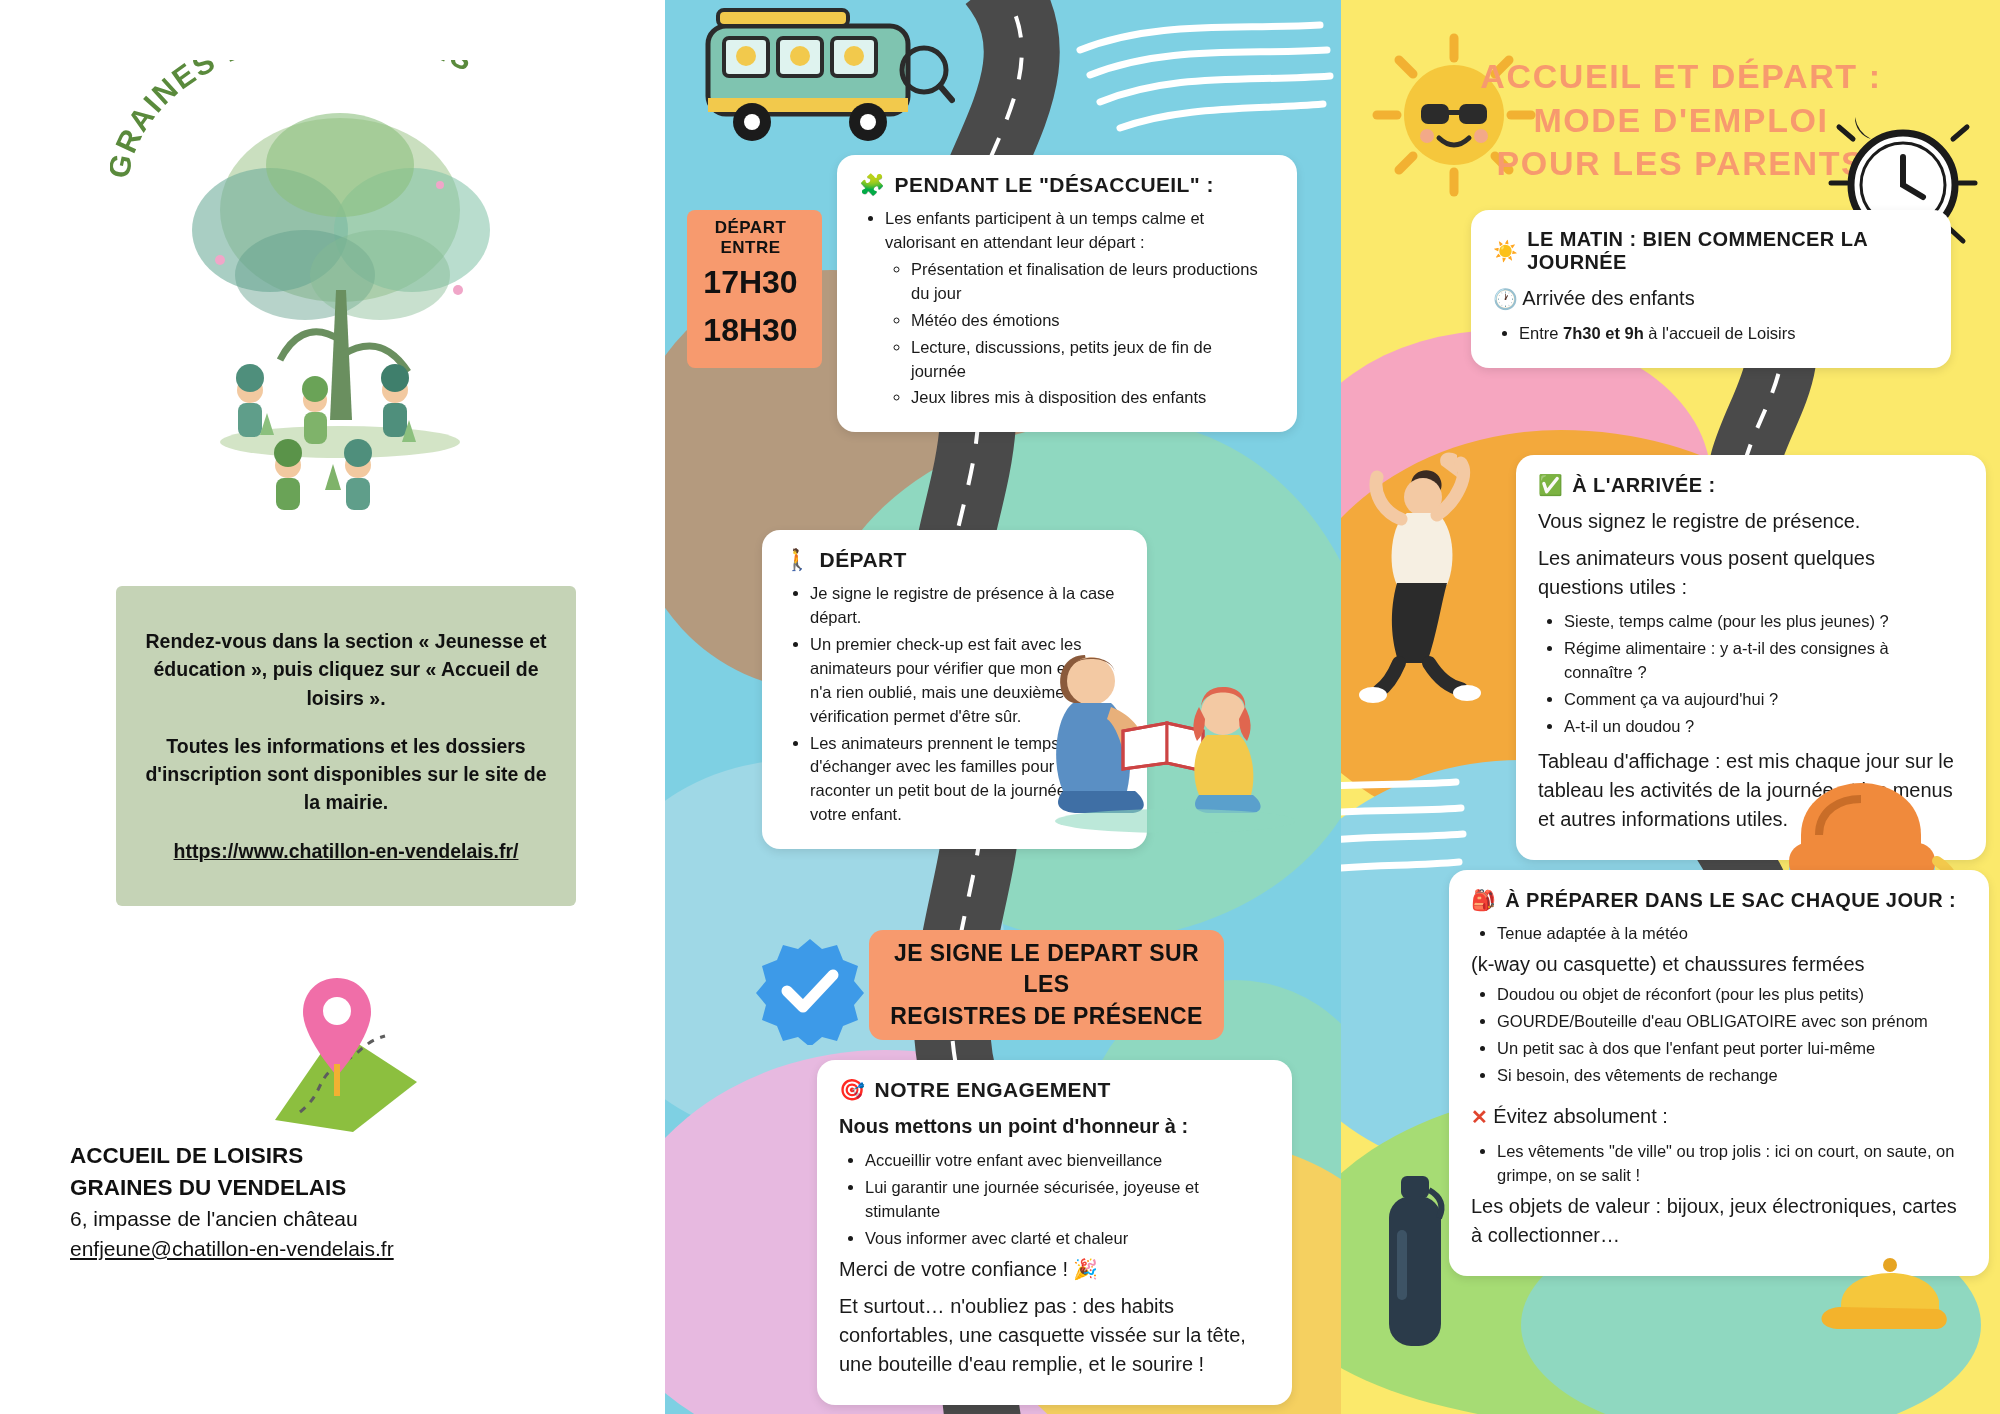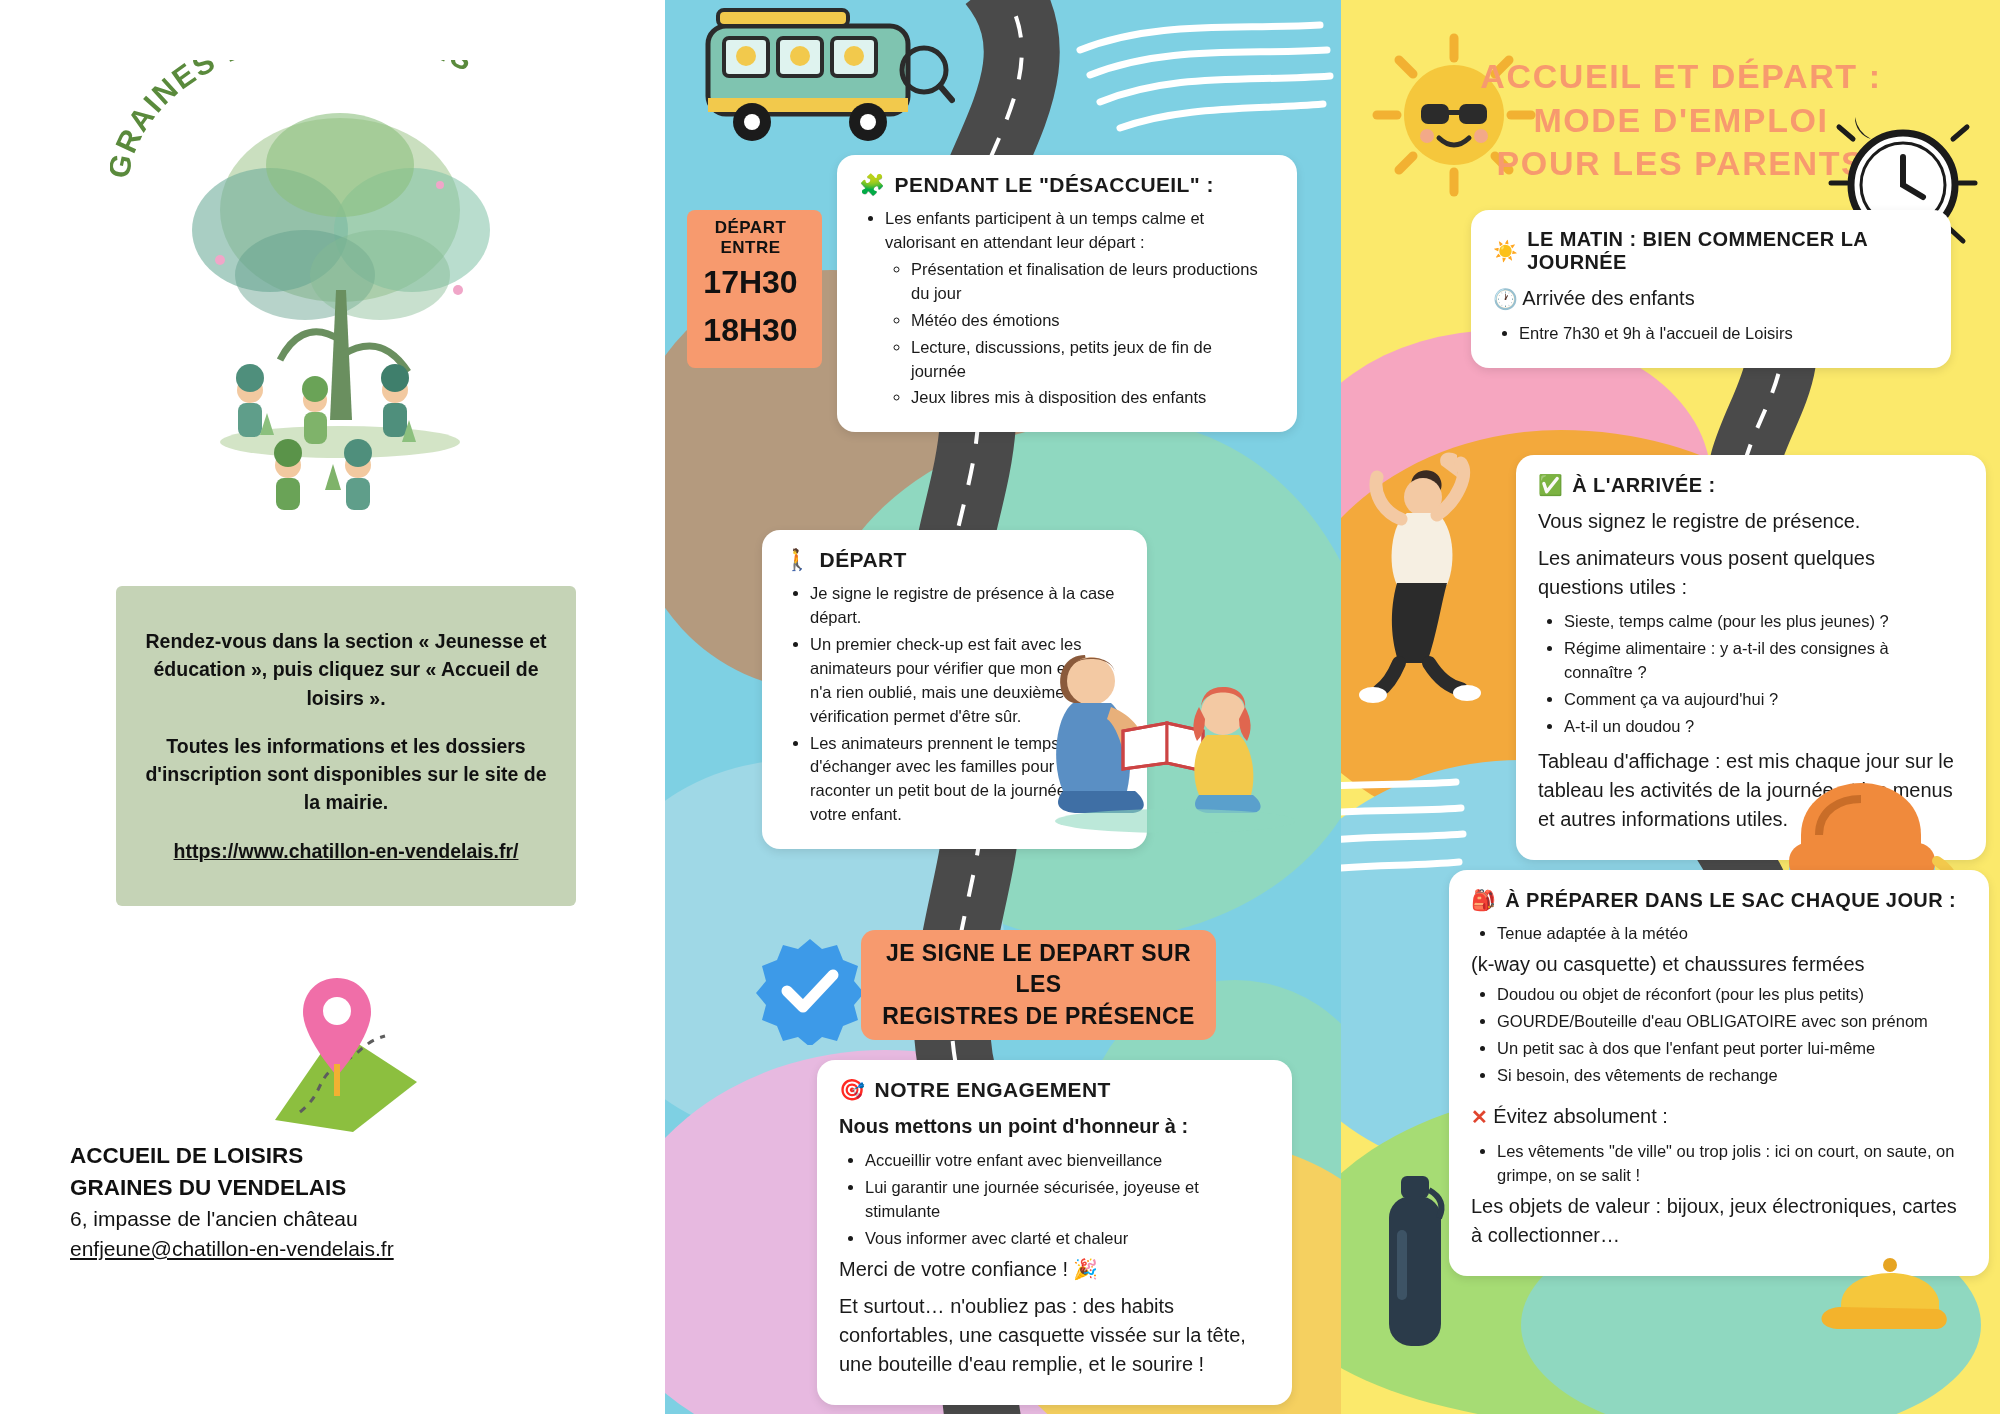--- a/index.html
+++ b/index.html
@@ -86,21 +86,21 @@
   .card ul{margin:4px;padding-left:22px;}
   .card li{font-size:16.5px;line-height:1.45;margin-bottom:3px;}
   .card ul ul{margin-top:3px;padding-left:22px;list-style:circle;}
   .card p{margin:0 0 8px 0;font-size:20px;line-height:1.45;}
 
   .card-desaccueil{left:172px;top:155px;width:460px;}
   .card-depart{left:97px;top:530px;width:385px;}
   .card-engagement{left:152px;top:1060px;width:475px;}
 
   .banner-sign{
-    position:absolute;left:196px;top:930px;width:355px;height:110px;
+    position:absolute;left:204px;top:930px;width:355px;height:110px;
     background:#f79a6e;border-radius:14px;
     display:flex;flex-direction:column;align-items:center;justify-content:center;
     color:#111;font-weight:bold;font-size:23px;line-height:1.35;text-align:center;
     letter-spacing:.4px;
   }
   .check-badge{position:absolute;left:90px;top:935px;}
 
   .kids-img{position:absolute;left:350px;top:595px;}
 
   
@@ -132,21 +132,21 @@
   .mini-list{margin:0;padding-left:22px;}
   .mini-list li{font-size:16.5px;line-height:1.45;}
 
   .jumper{position:absolute;left:-80px;top:415px;}
   .backpack{position:absolute;left:400px;top:765px;}
   .bottle{position:absolute;left:30px;top:1170px;}
   .cap{position:absolute;left:470px;top:1235px;}
   .scribble-right{position:absolute;left:-130px;top:770px;}
 
   .icon-sq{display:inline-block;vertical-align:middle;}
-  b{font-weight:normal;}
+  b{font-weight:bold;}
 </style>
 </head>
 <body>
 
 <div class="page">
 
   <div class="left-panel">
 
     <div class="logo-wrap">
       <svg class="logo-arc" viewBox="0 0 440 140">

